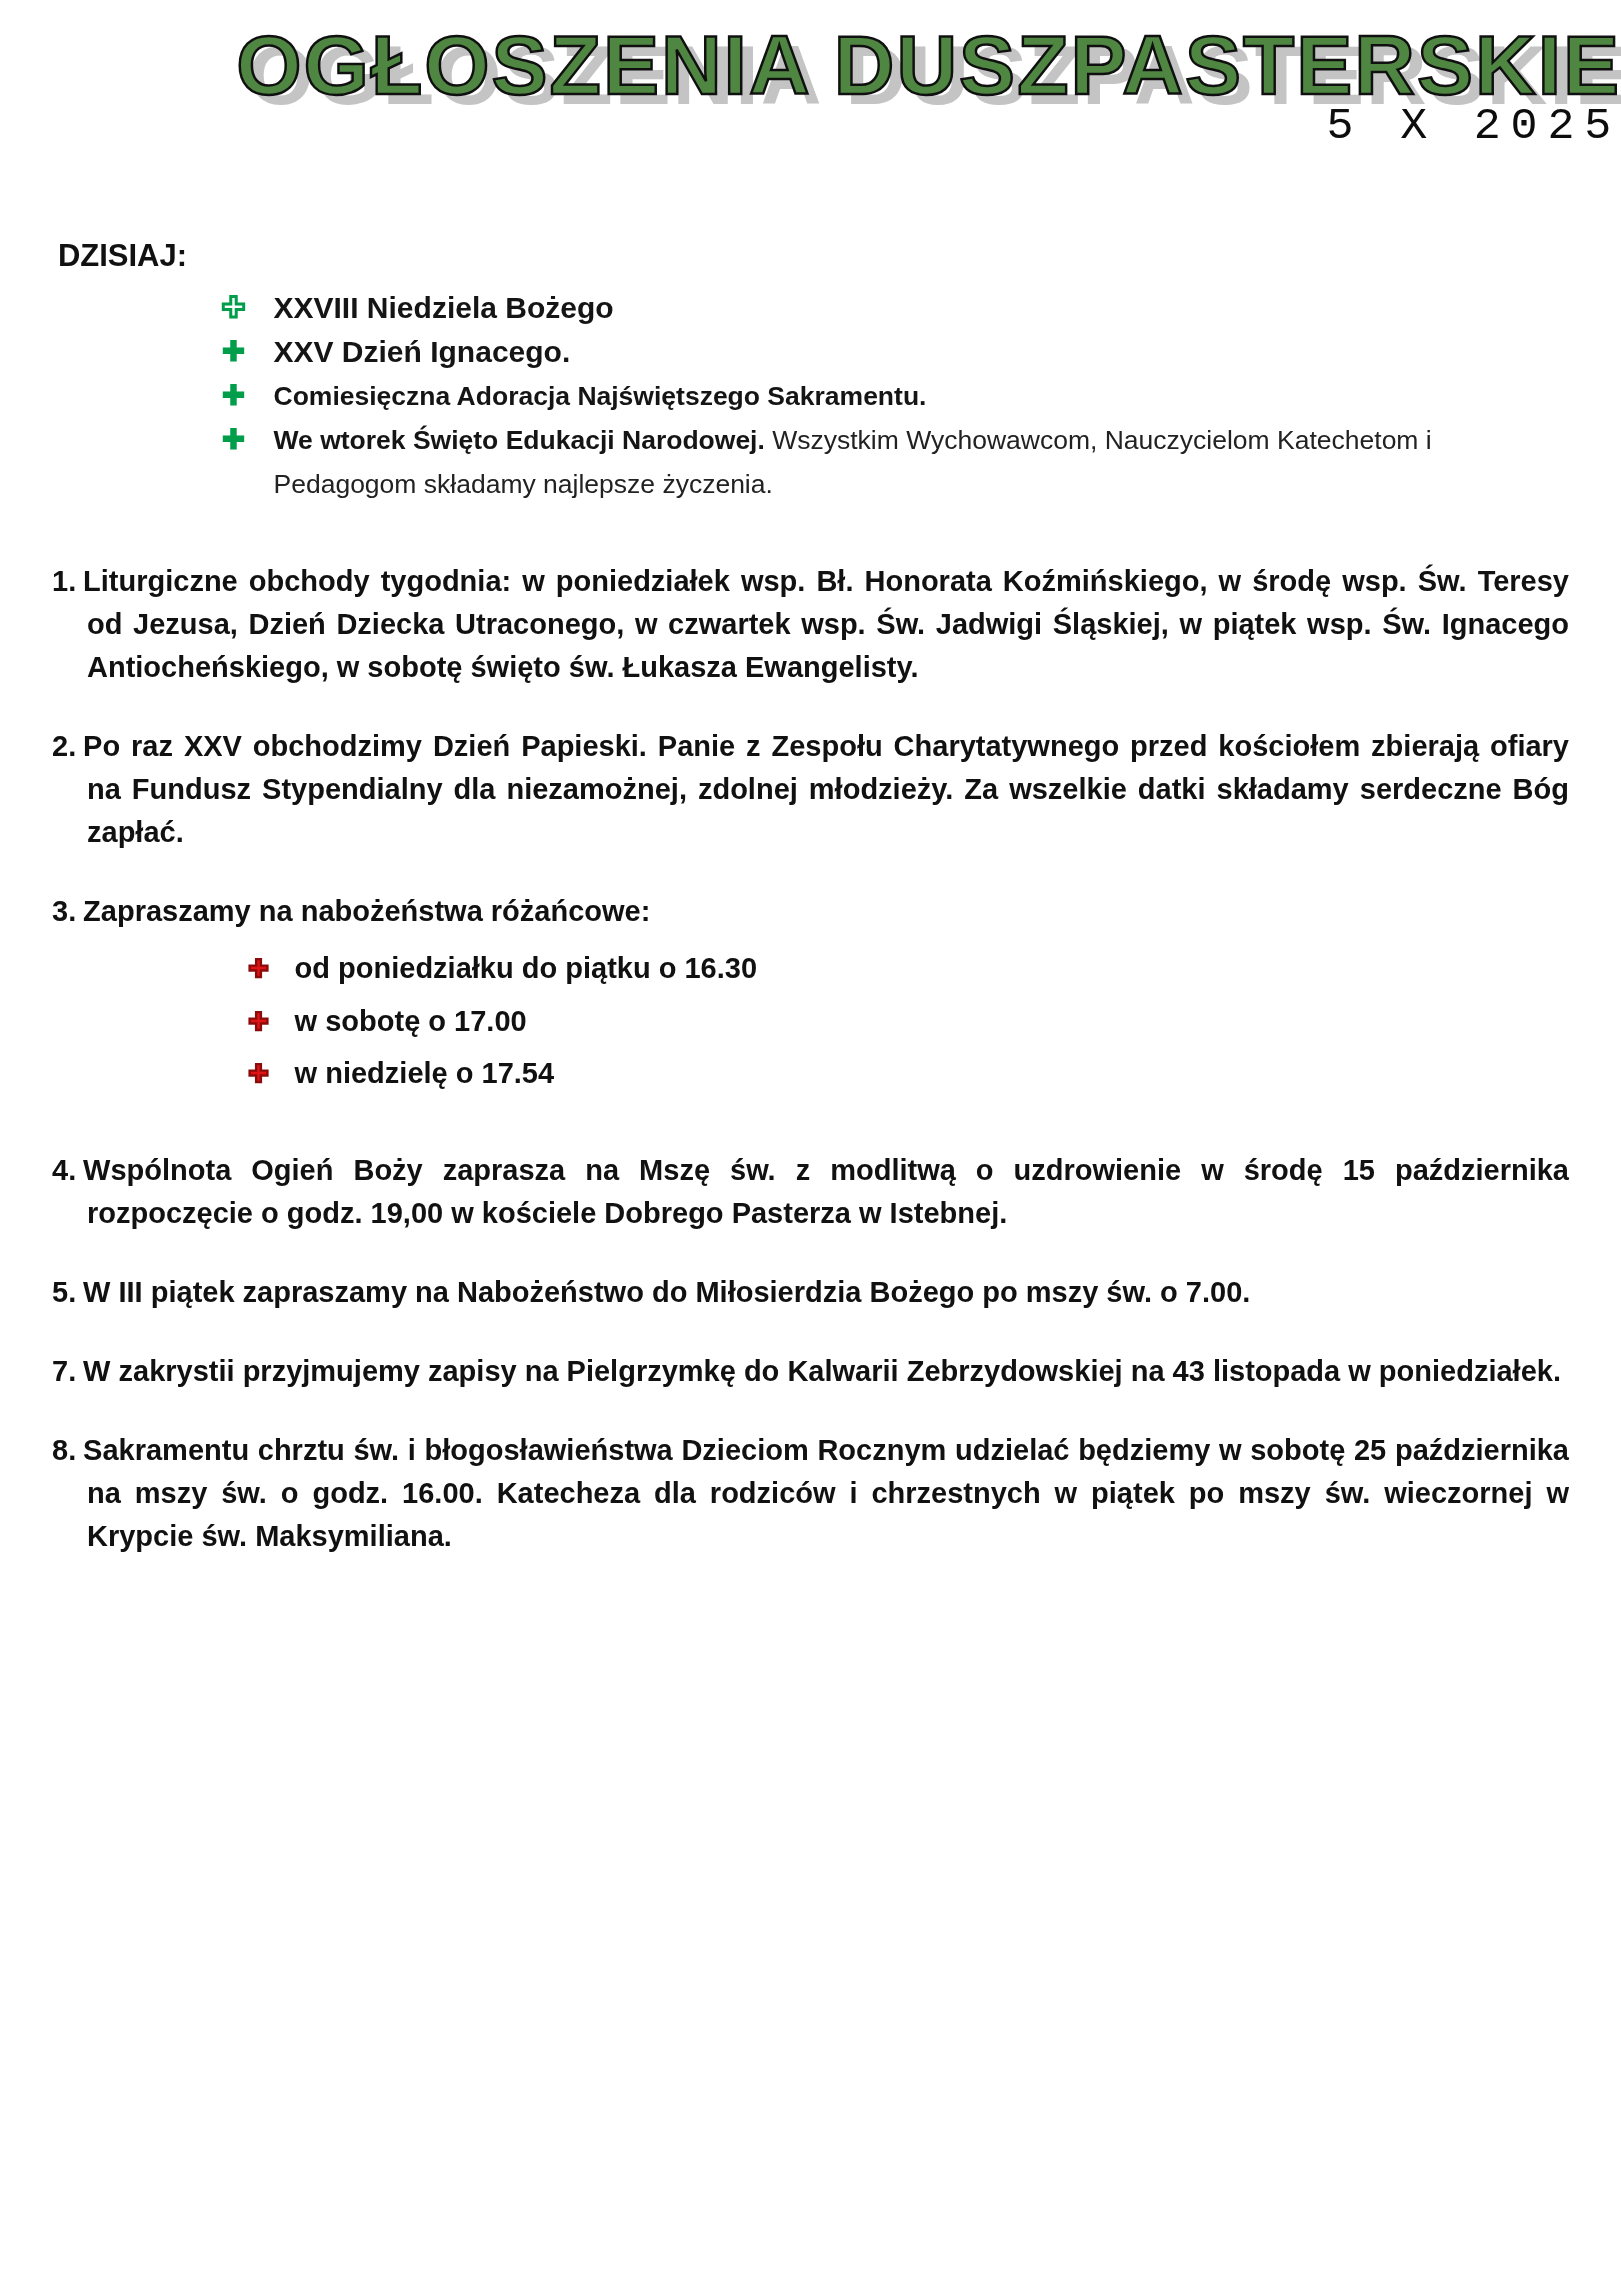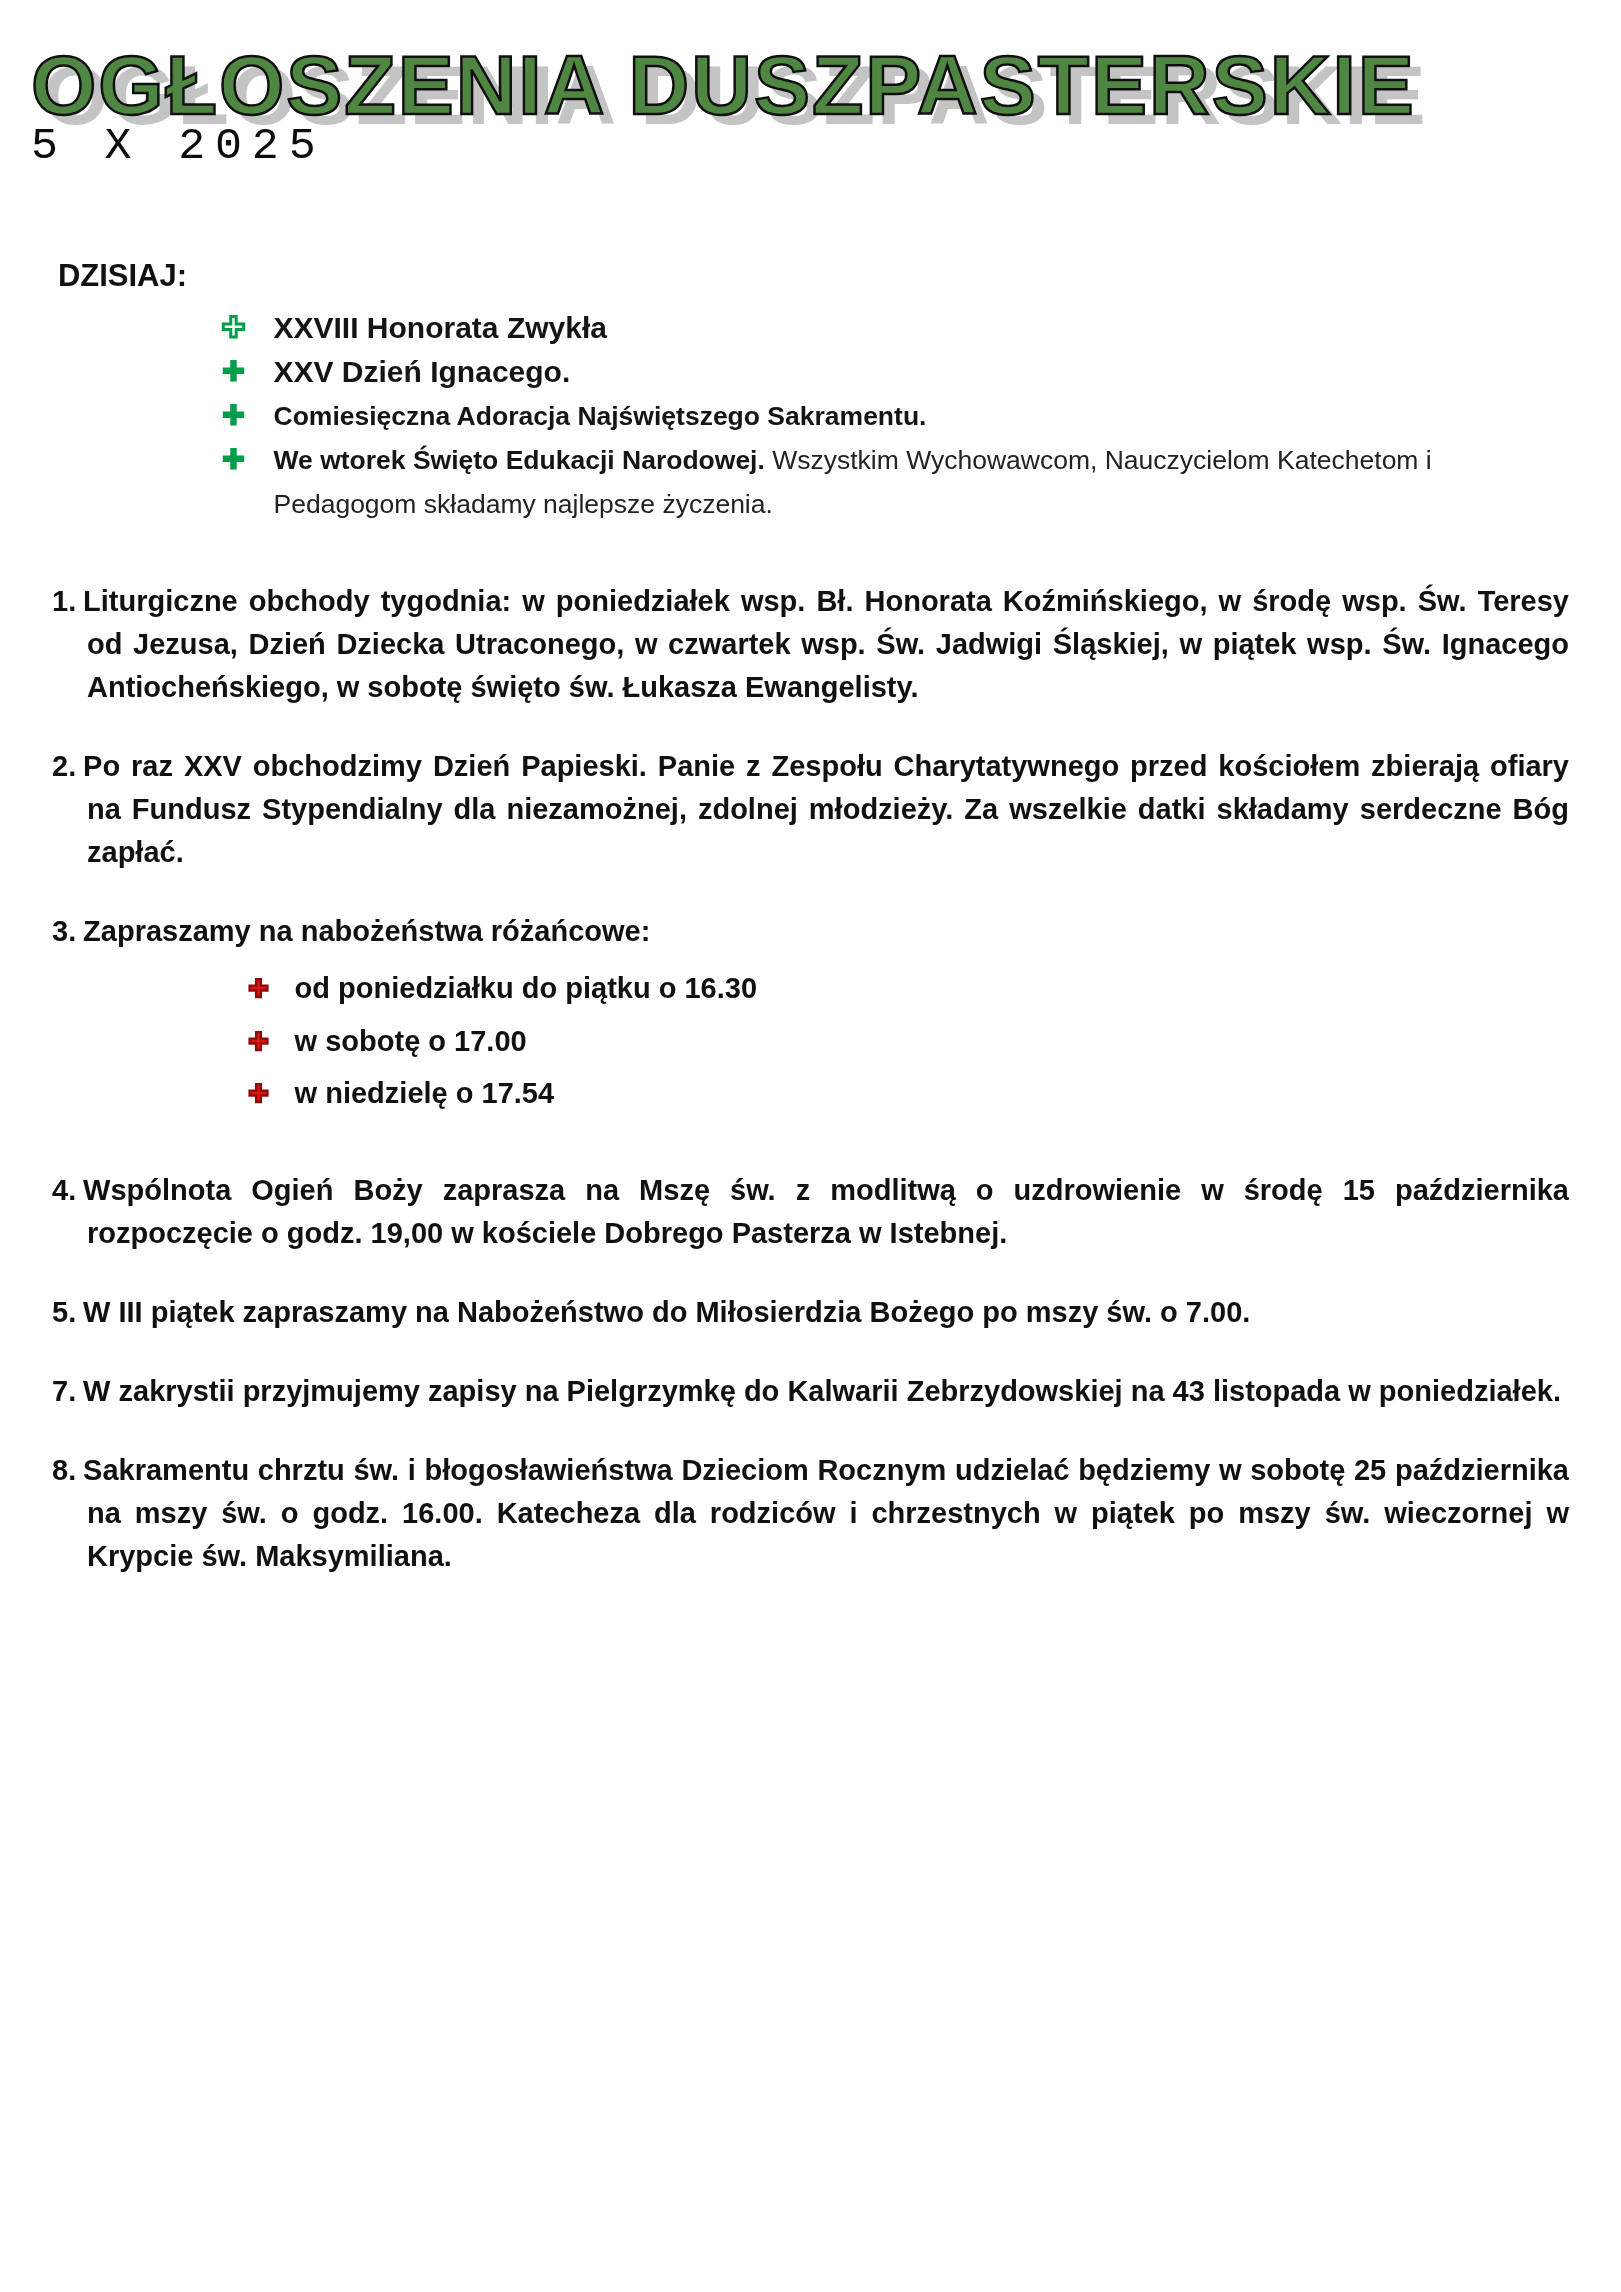--- a/index.html
+++ b/index.html
@@ -7,21 +7,21 @@
     width:1621px; height:2293px;
     margin:0 auto;
     background:#ffffff;
     font-family:"Liberation Sans", sans-serif;
     color:#111;
     position:relative;
     overflow:hidden;
     box-sizing:border-box;
   }
   
-  .header { text-align:left; padding-top:41px;margin-left:31px; }
+  .header { text-align:right; padding-top:21px;margin-left:31px; }
   .main-title {
     display:inline-block;
     font-size:84px;
     font-weight:bold;
     letter-spacing:2px;
     color:#4f8742;
     -webkit-text-stroke:2.5px #101010;
     text-shadow:11.8px 9.8px 0 #c4c4c4;
     line-height:1.05;
     white-space:nowrap;
@@ -108,21 +108,21 @@
     <div class="sub-date">5 X 2025</div>
   </div>
 
   <div class="content">
 
     <div class="dzisiaj">DZISIAJ:</div>
 
     <div class="today-list">
       <div class="t-item">
         <span class="cross cross-hollow">✚</span>
-        <span class="t-text"><b>XXVIII Honorata Zwykła</b><span class="reg"></span></span>
+        <span class="t-text"><b>XXVIII Niedziela Bożego</b><span class="reg"></span></span>
       </div>
       <div class="t-item">
         <span class="cross cross-green">✚</span>
         <span class="t-text"><b>XXV Dzień Ignacego.</b><span class="reg"></span></span>
       </div>
       <div class="t-item small">
         <span class="cross cross-green">✚</span>
         <span class="t-text"><b>Comiesięczna Adoracja Najświętszego Sakramentu.</b><span class="reg"></span></span>
       </div>
       <div class="t-item small">

